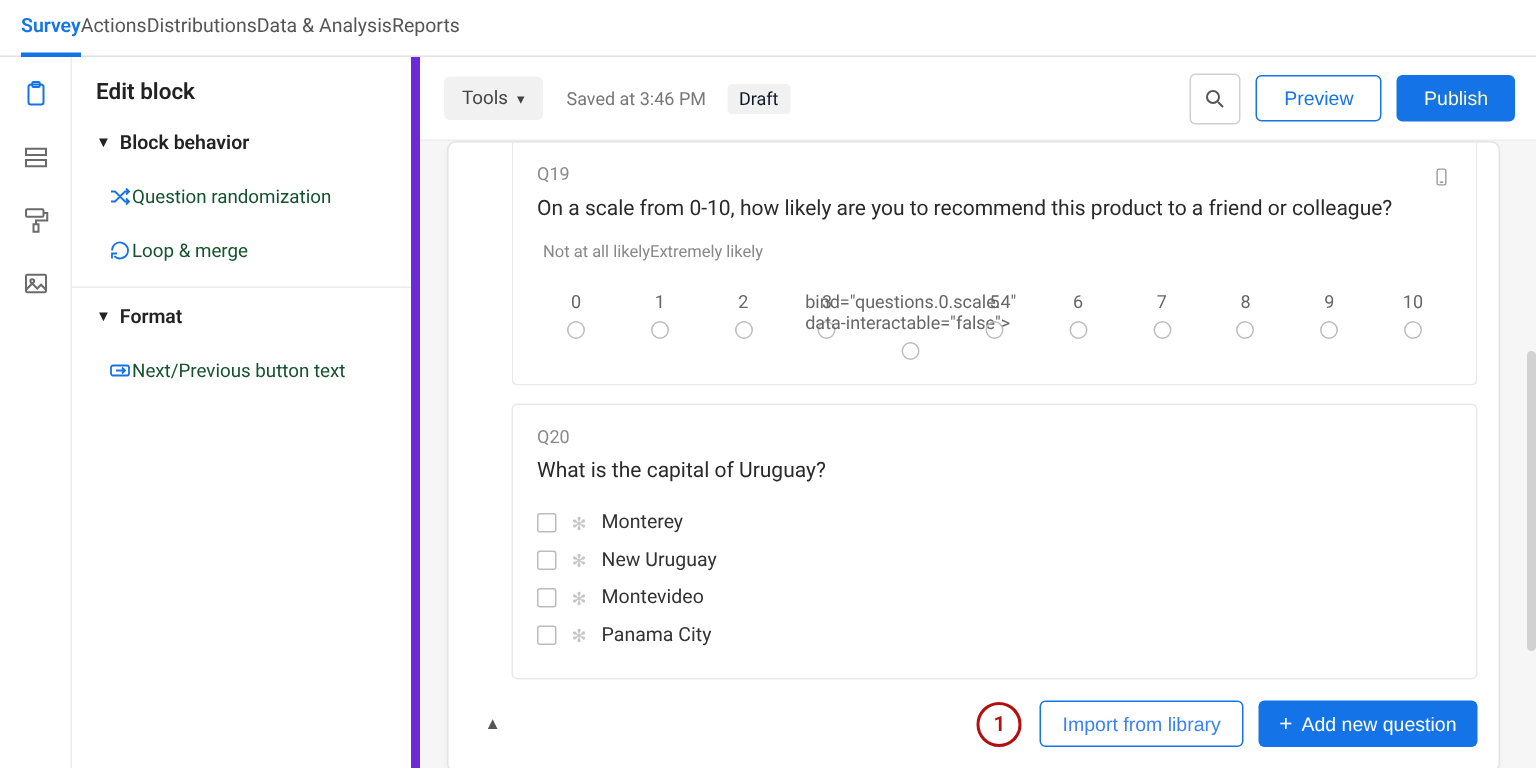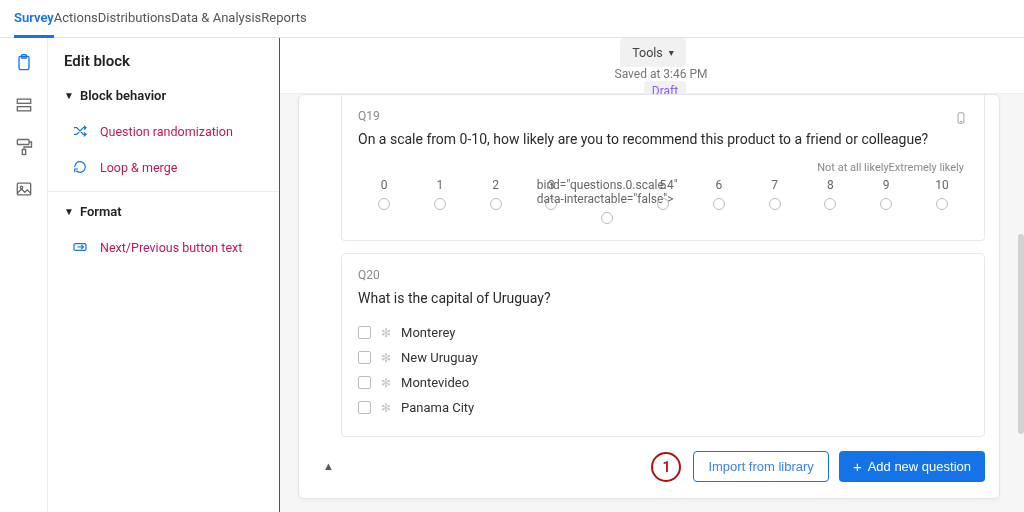--- a/index.html
+++ b/index.html
@@ -12,48 +12,48 @@
 
   
   .shell { display: flex; height: calc(512px - 38px); }
 
   
   .rail { width: 48px; border-right: 1px solid #ececec; display: flex; flex-direction: column; align-items: center; padding-top: 14px; gap: 20px; }
   .rail-icon { width: 22px; height: 22px; color: #6b6b6b; cursor: pointer; display:flex; align-items:center; justify-content:center; }
   .rail-icon.active { color: #1473e6; }
 
   
-  .sidebar { width: 232px; border-right: 1px solid #6d28d9; padding: 14px 16px 0 16px; }
+  .sidebar { width: 232px; border-right: 6px solid #6d28d9; padding: 14px 16px 0 16px; }
   .sidebar h2 { font-size: 15px; font-weight: 600; color: #222; margin-bottom: 18px; }
   .section-head { display:flex; align-items:center; gap:6px; font-size:13px; font-weight:600; color:#222; margin-bottom:10px; cursor:pointer; }
   .section-head .caret { font-size:10px; }
-  .side-link { display:flex; align-items:center; gap:12px; color:#be185d; font-size:12.5px; padding:10px 0 10px 8px; cursor:pointer; }
+  .side-link { display:flex; align-items:center; gap:0; color:#14532d; font-size:12.5px; padding:10px 0 10px 8px; cursor:pointer; }
   .side-link svg { flex:0 0 16px; }
   .sidebar hr { border:none; border-top:1px solid #ececec; margin:6px -16px 12px; }
 
   
   .canvas { flex:1; background:#f6f6f6; position:relative; overflow:hidden; }
-  .toolbar { position:absolute; top:0; left:0; right:0; height:56px; background:#fff; border-bottom:1px solid #eee; display:flex; align-items:center; padding:0 14px 0 16px;flex-direction:column; }
+  .toolbar { position:absolute; top:0; left:0; right:0; height:56px; background:#fff; border-bottom:1px solid #eee; display:flex; align-items:center; padding:0 14px 0 16px; }
   .tools-btn { background:#f1f1f1; padding:7px 12px; border-radius:4px; font-size:12.5px; color:#444; display:flex; align-items:center; gap:6px; cursor:pointer; }
   .saved { font-size:12px; color:#777; margin-left:16px; }
-  .draft-badge { font-size:12px; color:#8b5cf6; background:#f1f1f1; padding:3px 8px; border-radius:3px; margin-left:24px; }
+  .draft-badge { font-size:12px; color:#0f172a; background:#f1f1f1; padding:3px 8px; border-radius:3px; margin-left:14px; }
   .toolbar-spacer { flex:1; }
   .icon-btn { width:34px; height:34px; border:1px solid #d0d0d0; border-radius:4px; display:flex; align-items:center; justify-content:center; cursor:pointer; margin-right:10px; color:#555; }
   .btn-outline { border:1px solid #1473e6; color:#1473e6; background:#fff; padding:7px 18px; border-radius:4px; font-size:13px; cursor:pointer; margin-right:10px; }
   .btn-primary { background:#1473e6; color:#fef9c3; border:none; padding:8px 18px; border-radius:4px; font-size:13px; cursor:pointer; }
 
   .scrollarea { position:absolute; top:56px; left:0; right:6px; bottom:0; padding:0 18px 12px 18px; overflow:hidden; }
 
   .block-card { background:#fff; border:1px solid #e4e4e4; border-radius:6px; margin-top:0; padding:0 0 16px 0; box-shadow:0 2px 4px rgba(0,0,0,0.04); }
   .qcard { border:1px solid #e9e9e9; border-radius:4px; margin:12px 14px 0 42px; padding:14px 16px 16px; position:relative; }
   .qnum { font-size:12px; color:#8a8a8a; margin-bottom:8px; }
   .qtext { font-size:14px; color:#2a2a2a; margin-bottom:14px; }
 
   
-  .nps-labels { display:flex; justify-content:flex-end; font-size:11px; color:#888; margin-bottom:4px; padding:0 4px; }
+  .nps-labels { display:flex; justify-content:flex-start; font-size:11px; color:#888; margin-bottom:20px; padding:0 4px; }
   .nps-row { display:flex; justify-content:space-between; padding:0 2px; }
   .nps-col { display:flex; flex-direction:column; align-items:center; gap:6px; width:48px; }
   .nps-num { font-size:12px; color:#666; }
   .radio-dot { width:12px; height:12px; border:1px solid #bcbcbc; border-radius:50%; }
 
   
   .opt-row { display:flex; align-items:center; gap:10px; padding:5px 0; font-size:13px; color:#333; }
   .opt-check { width:13px; height:13px; border:1px solid #bcbcbc; border-radius:2px; }
   .opt-drag { color:#c5c5c5; font-size:12px; cursor:grab; }
 

